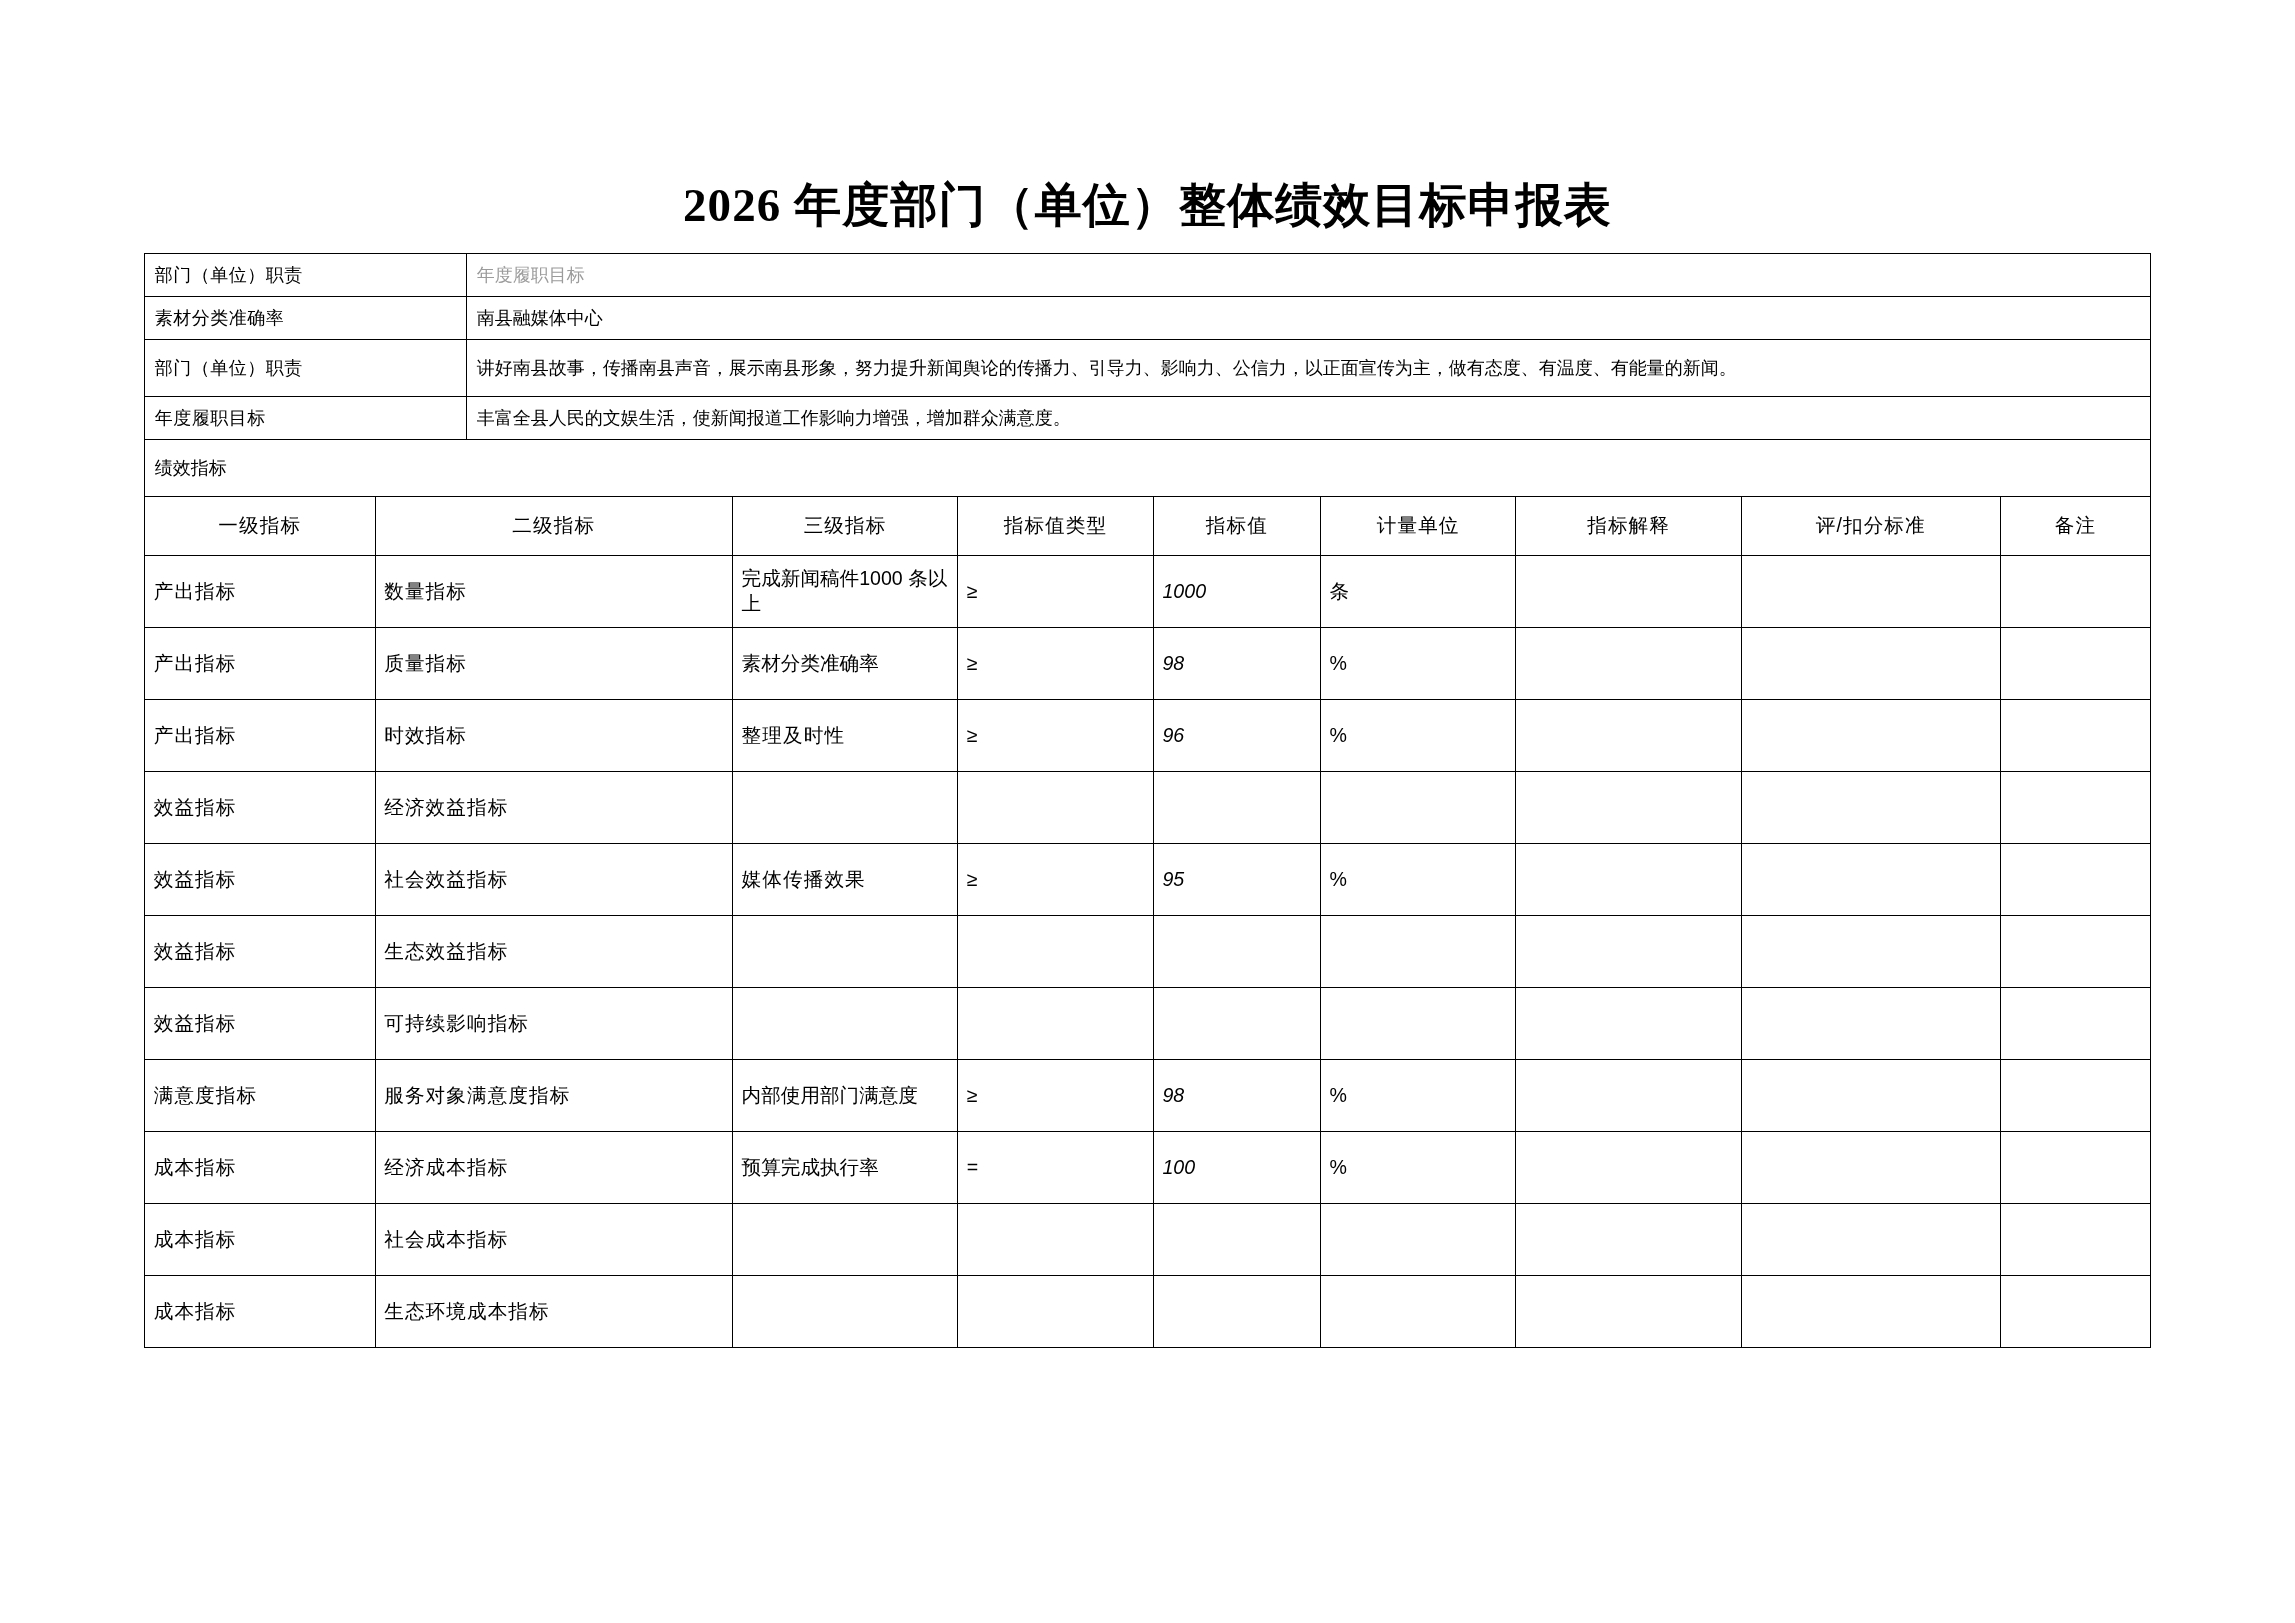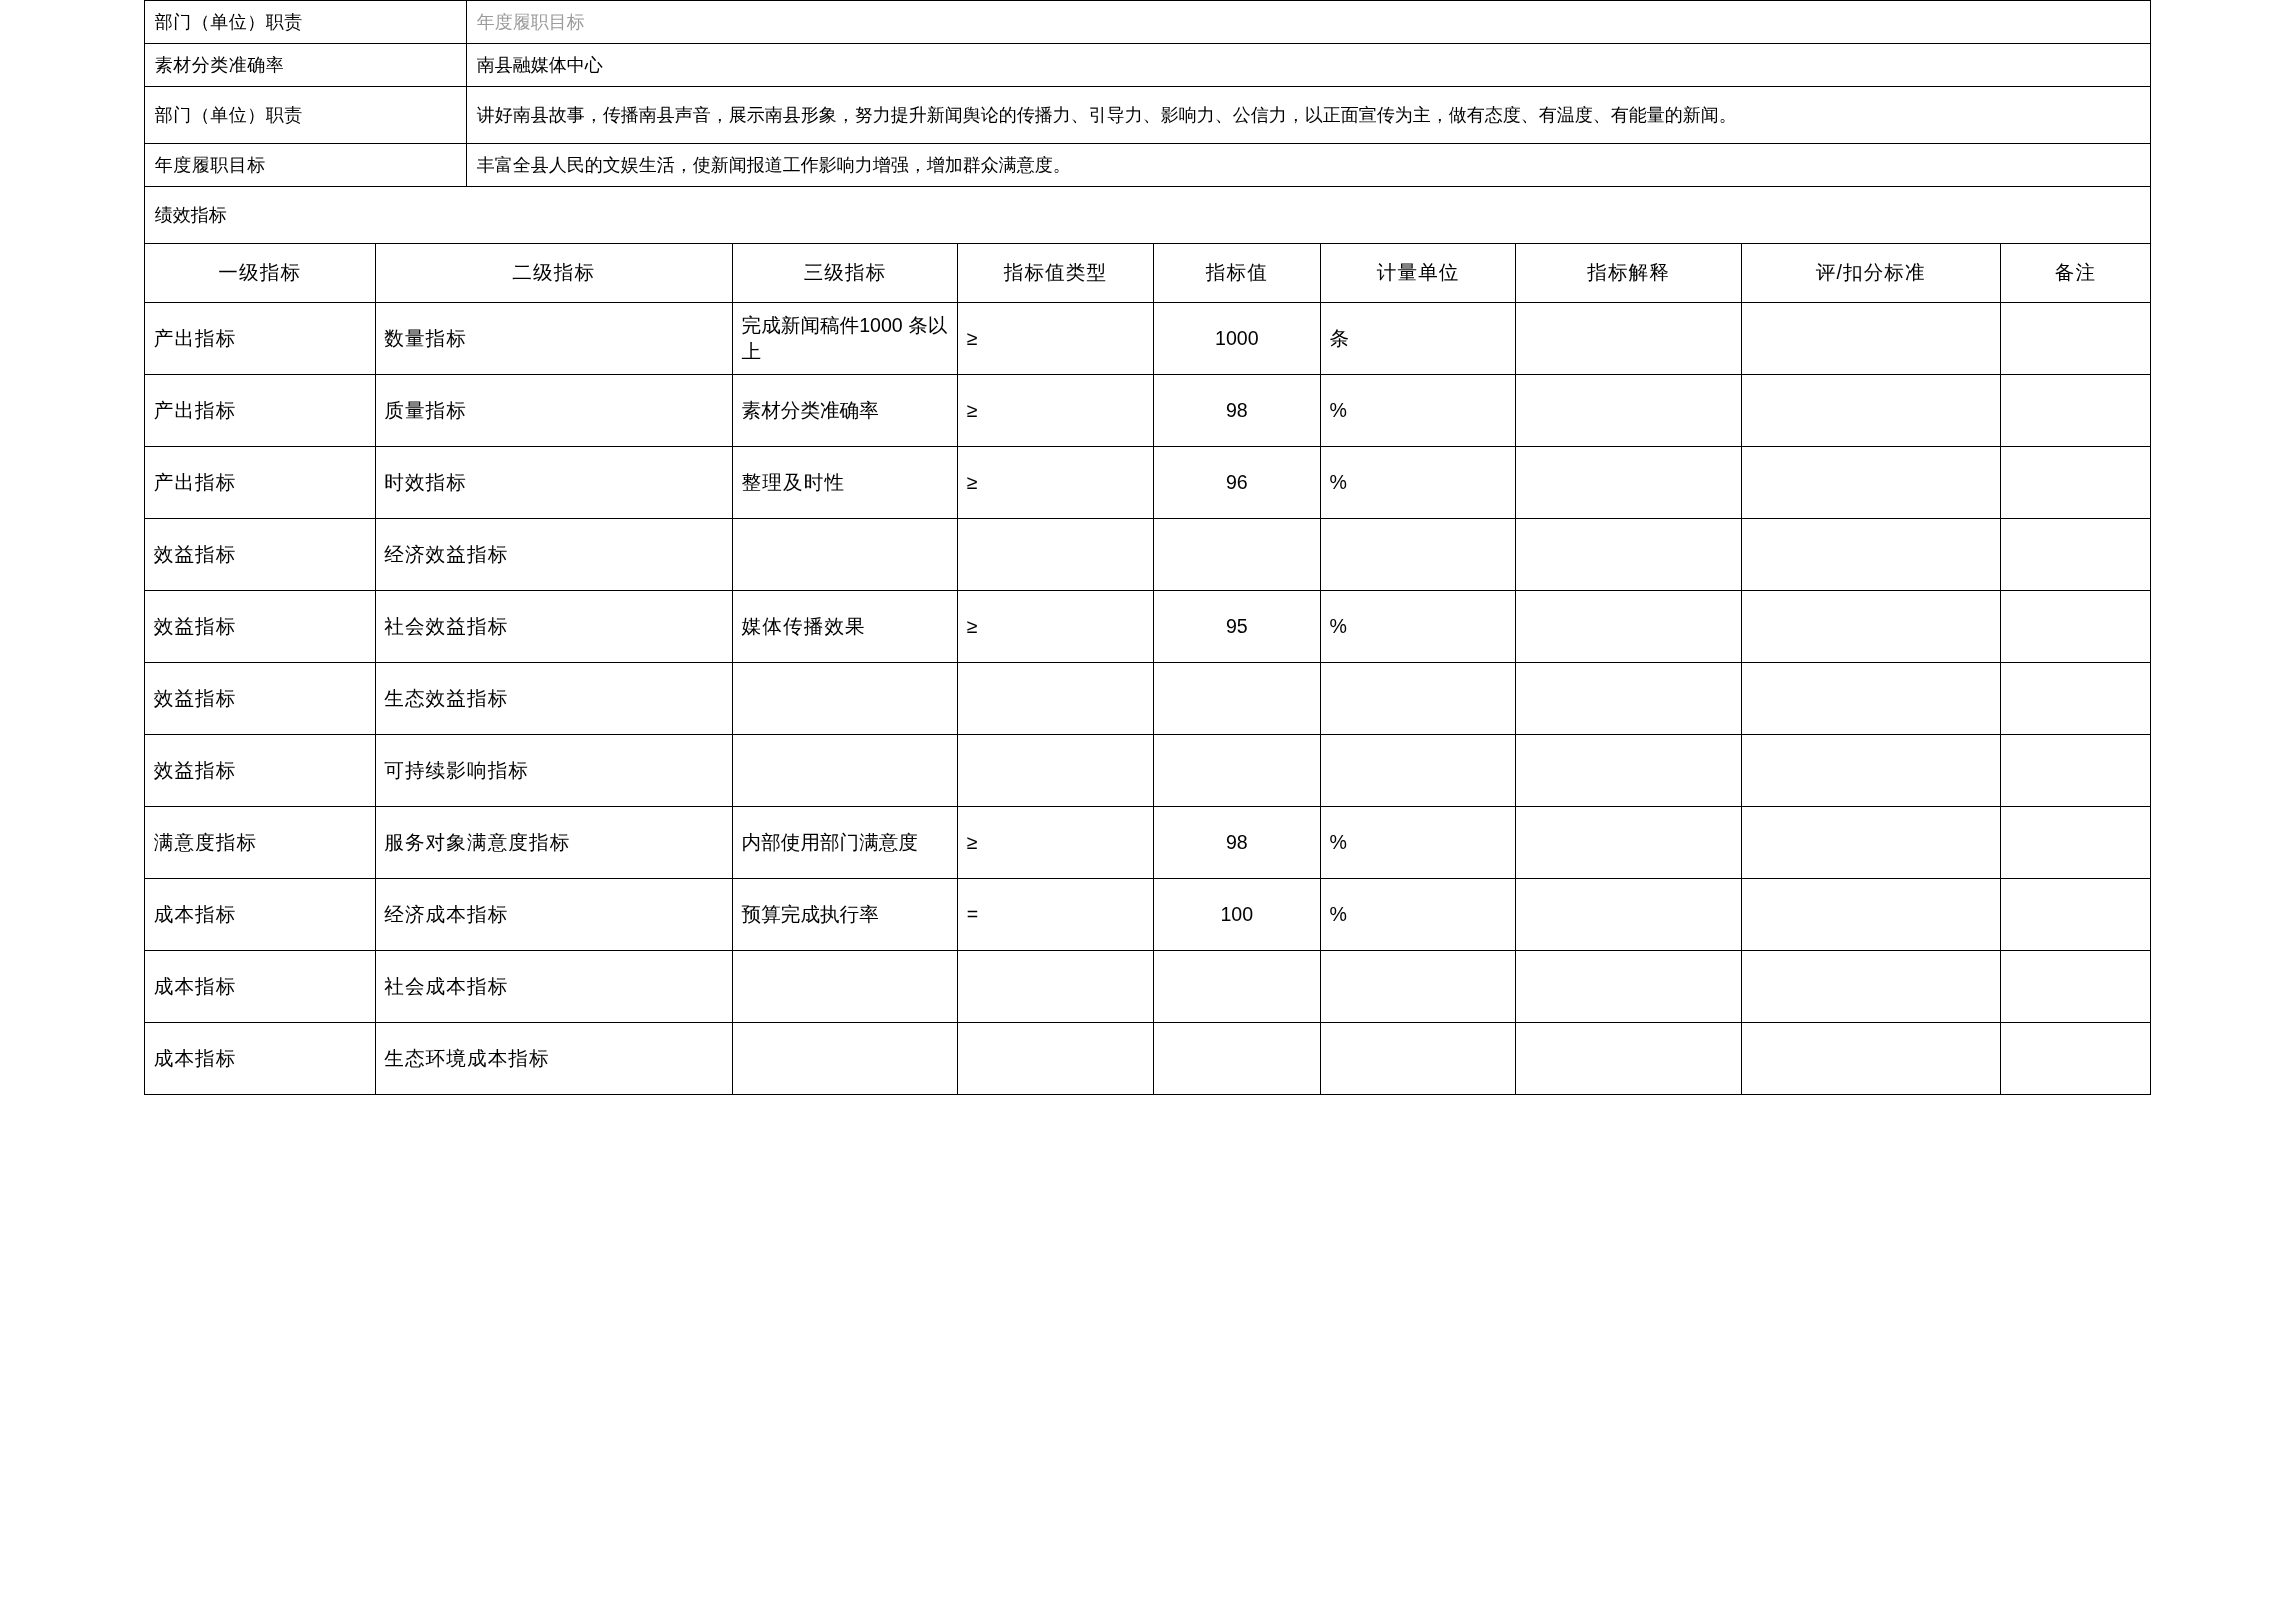--- a/index.html
+++ b/index.html
@@ -94,42 +94,44 @@
   }
   .grid-row td {
     height: 60px;
   }
   .tight {
     font-size: 19px;
     line-height: 1.22;
     letter-spacing: 0px;
   }
   .num {
-    text-align: center;
+    text-align: left;
     font-size: 19.6px;
+    font-style: italic;
   }
   .sym {
     text-align: left;
     font-size: 19.6px;
     padding-left: 12px;
   }
   .unit {
     text-align: left;
     font-size: 19.6px;
     padding-left: 12px;
   }
   .pad-left-lg {
     padding-left: 15.3px;
   }
 </style>
 </head>
 <body>
 
 <div class="page">
 
+  <h1 class="doc-title">2026 年度部门（单位）整体绩效目标申报表</h1>
 
   <div class="table-wrap">
 
     <table class="main">
       <colgroup>
         <col style="width:322px">
         <col>
       </colgroup>
       <tbody>
         <tr class="rowh">

